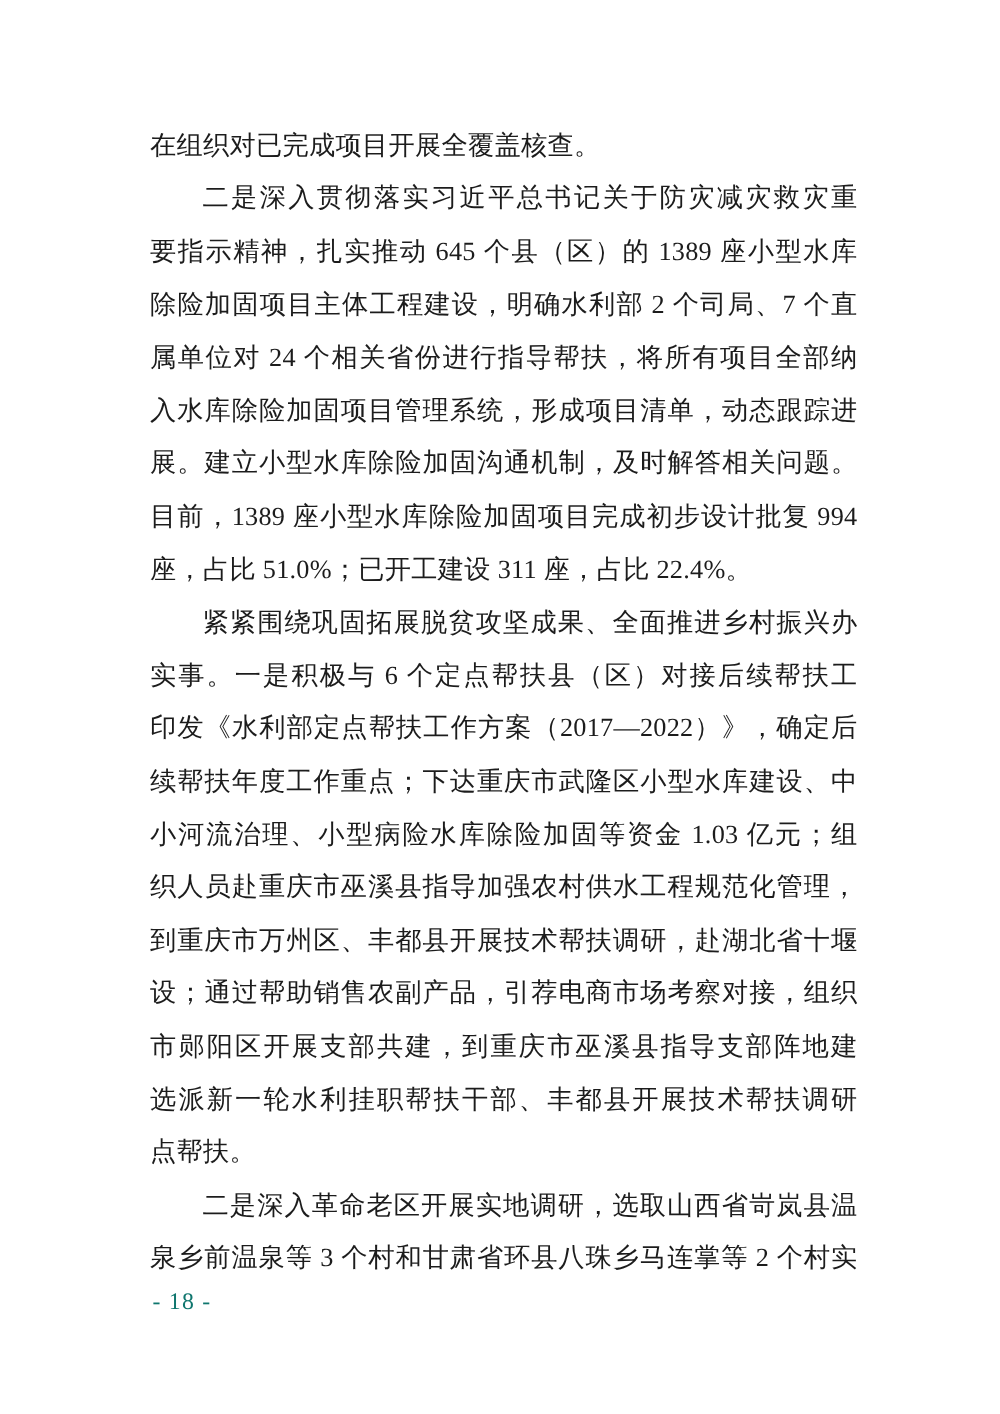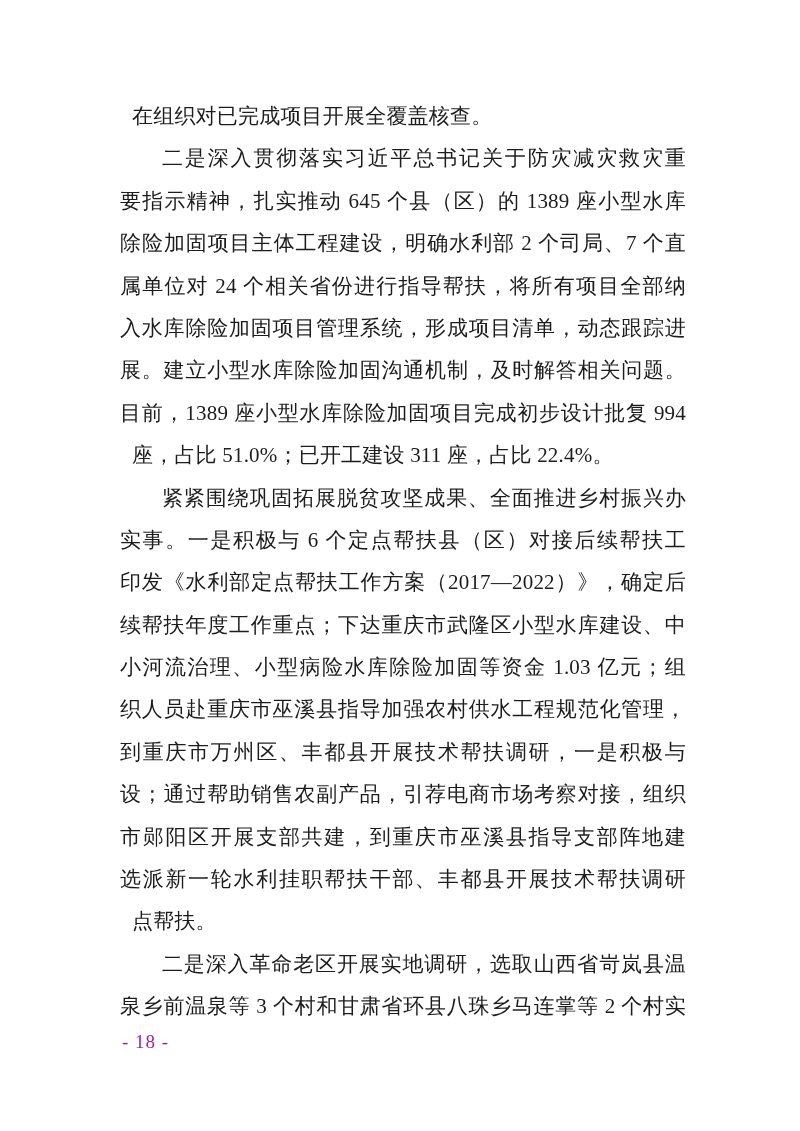--- a/index.html
+++ b/index.html
@@ -28,32 +28,31 @@
     height: 42.4px;
     text-align: justify;
     text-align-last: justify;
     white-space: normal;
     overflow: hidden;
     letter-spacing: 0.2px;
   }
   .line.end {
     text-align: left;
     text-align-last: left;
-    margin-left: 12px;
   }
   .line.ind {
     text-indent: 2em;
   }
   .page-number {
     position: absolute;
     left: 122px;
     top: 1030px;
     font-size: 19px;
     line-height: 24px;
-    color: #a21caf;
+    color: #0f766e;
     letter-spacing: 1px;
   }
 </style>
 </head>
 <body>
 
 <div class="page">
   <div class="text-block">
     <div class="line end">在组织对已完成项目开展全覆盖核查。</div>
     <div class="line ind">二是深入贯彻落实习近平总书记关于防灾减灾救灾重</div>
@@ -63,21 +62,21 @@
     <div class="line">入水库除险加固项目管理系统，形成项目清单，动态跟踪进</div>
     <div class="line">展。建立小型水库除险加固沟通机制，及时解答相关问题。</div>
     <div class="line">目前，1389 座小型水库除险加固项目完成初步设计批复 994</div>
     <div class="line end">座，占比 51.0%；已开工建设 311 座，占比 22.4%。</div>
     <div class="line ind">紧紧围绕巩固拓展脱贫攻坚成果、全面推进乡村振兴办</div>
     <div class="line">实事。一是积极与 6 个定点帮扶县（区）对接后续帮扶工作，</div>
     <div class="line">印发《水利部定点帮扶工作方案（2017—2022）》，确定后</div>
     <div class="line">续帮扶年度工作重点；下达重庆市武隆区小型水库建设、中</div>
     <div class="line">小河流治理、小型病险水库除险加固等资金 1.03 亿元；组</div>
     <div class="line">织人员赴重庆市巫溪县指导加强农村供水工程规范化管理，</div>
-    <div class="line">到重庆市万州区、丰都县开展技术帮扶调研，一是积极与</div>
+    <div class="line">到重庆市万州区、丰都县开展技术帮扶调研，赴湖北省十堰</div>
     <div class="line">设；通过帮助销售农副产品，引荐电商市场考察对接，组织</div>
     <div class="line">市郧阳区开展支部共建，到重庆市巫溪县指导支部阵地建</div>
     <div class="line">选派新一轮水利挂职帮扶干部、丰都县开展技术帮扶调研</div>
     <div class="line end">点帮扶。</div>
     <div class="line ind">二是深入革命老区开展实地调研，选取山西省岢岚县温</div>
     <div class="line">泉乡前温泉等 3 个村和甘肃省环县八珠乡马连掌等 2 个村实</div>
   </div>
   <div class="page-number">- 18 -</div>
 </div>
 

